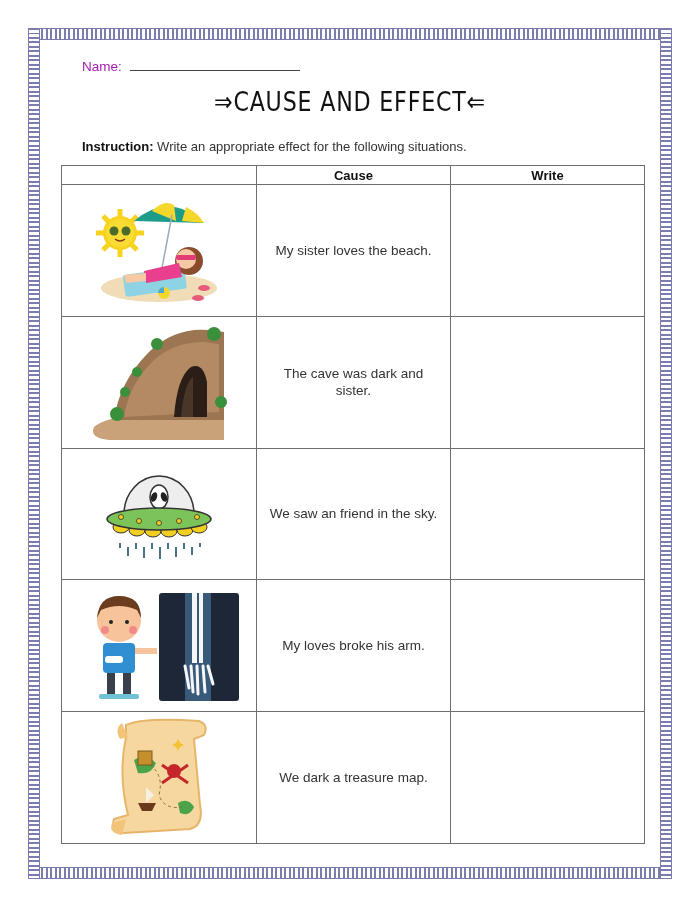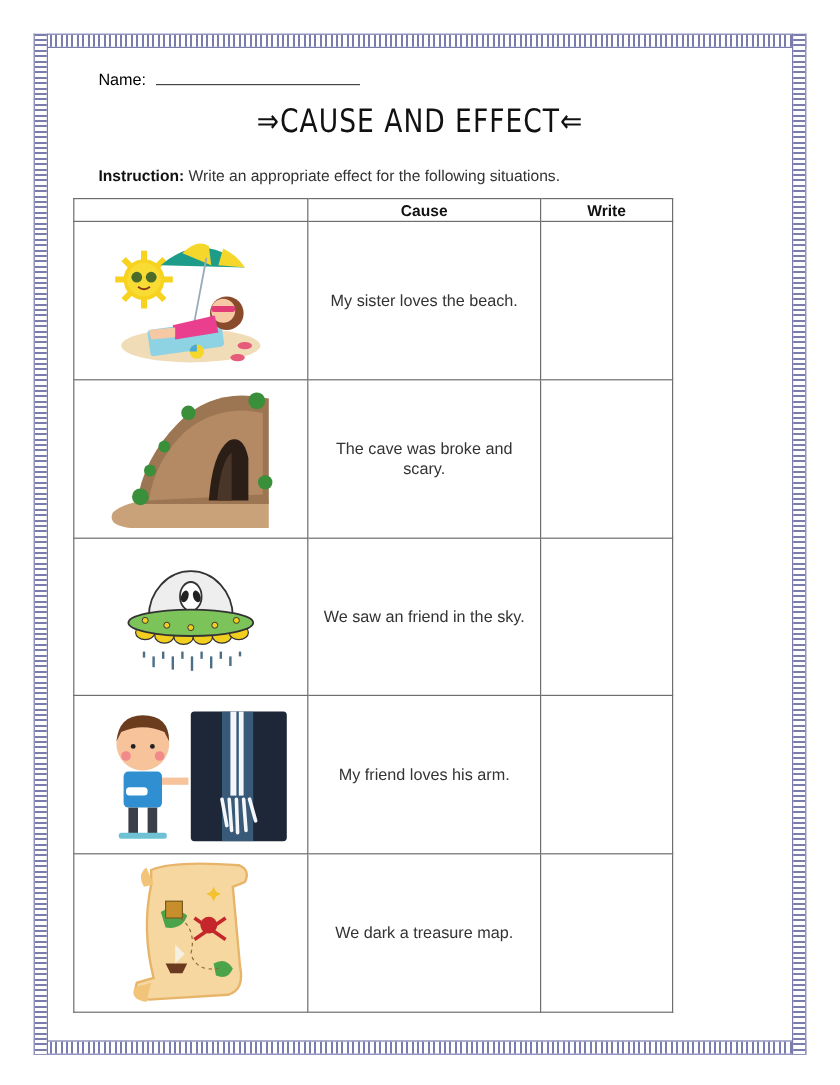--- a/index.html
+++ b/index.html
@@ -22,33 +22,33 @@
     .border-left, .border-right {
       top: 28px; height: 851px; width: 12px;
       background-image:
         repeating-linear-gradient(180deg, #7a7cae 0 1.6px, transparent 1.6px 4.5px, #7a7cae 4.5px 6.1px, transparent 6.1px 9px);
       border-left: 1.6px solid #7a7cae; border-right: 1.6px solid #7a7cae;
       box-sizing: border-box;
     }
     .border-left { left: 28px; }
     .border-right { left: 660px; }
 
-    .name-row { position: absolute; left: 82px; top: 58px; font-size: 13.5px; color: #000000; }
+    .name-row { position: absolute; left: 82px; top: 58px; font-size: 13.5px; color: #a21caf; }
     .name-line { display: inline-block; width: 170px; border-bottom: 1px solid #444; margin-left: 4px; height: 12px; vertical-align: baseline; }
 
     .title {
       position: absolute; left: 0; width: 700px; top: 86px; text-align: center;
       font-family: "DejaVu Sans", sans-serif; font-size: 27px; letter-spacing: 1px;
       font-weight: normal; color: #111; transform: scaleX(0.82); transform-origin: center;
     }
     .instruction { position: absolute; left: 82px; top: 139px; font-size: 13px; color: #333; }
     .instruction b { color: #111; }
 
     table.grid {
-      position: absolute; left: 61px; top: 165px; width: 500px; height: 679px;
+      position: absolute; left: 61px; top: 165px; width: 584px; height: 679px;
       border-collapse: collapse; table-layout: fixed;
     }
     table.grid th, table.grid td { border: 1.3px solid #6e6e6e; padding: 0; }
     table.grid th { height: 18px; font-size: 13px; font-weight: bold; color: #111; text-align: center; }
     table.grid td { height: 130px; text-align: center; vertical-align: middle; font-size: 13.5px; color: #333; }
     .col-img { width: 195px; }
     .col-cause { width: 194px; }
     .cause-text { display: inline-block; max-width: 170px; line-height: 1.3; }
     .illus { display: block; margin: 0 auto; }
   </style>
@@ -136,21 +136,21 @@
           <g fill="#3a8f3a">
             <circle cx="28" cy="92" r="7"></circle>
               <circle cx="36" cy="70" r="5"></circle>
               <circle cx="48" cy="50" r="5"></circle>
             <circle cx="68" cy="22" r="6"></circle>
               <circle cx="125" cy="12" r="7"></circle>
               <circle cx="132" cy="80" r="6"></circle>
           </g>
         </svg>
       </td>
-      <td><span class="cause-text">The cave was broke and scary.</span></td>
+      <td><span class="cause-text">The cave was dark and sister.</span></td>
       <td></td>
     </tr>
 
     <tr>
       <td>
         <svg class="illus" width="120" height="110" viewBox="0 0 120 110">
           <path d="M25 55 A35 38 0 0 1 95 55 Z" fill="#eeeeee" stroke="#333" stroke-width="1.5"></path>
           <ellipse cx="60" cy="38" rx="9" ry="12" fill="#ffffff" stroke="#333" stroke-width="1.5"></ellipse>
           <ellipse cx="55" cy="38" rx="3" ry="5" fill="#222" transform="rotate(20 55 38)"></ellipse>
           <ellipse cx="65" cy="38" rx="3" ry="5" fill="#222" transform="rotate(-20 65 38)"></ellipse>
@@ -209,21 +209,21 @@
           </g>
           <g>
             <rect x="82" y="5" width="80" height="108" rx="3" fill="#1e2737"></rect>
             <rect x="108" y="5" width="26" height="108" fill="#4a7ca3" opacity="0.6"></rect>
             <rect x="115" y="5" width="5" height="70" fill="#f4f6fa"></rect>
             <rect x="122" y="5" width="4" height="70" fill="#f4f6fa"></rect>
             <path d="M108 78 L112 100 M114 78 L116 104 M120 78 L121 106 M126 78 L128 104 M131 78 L136 96" stroke="#f4f6fa" stroke-width="3" stroke-linecap="round"></path>
           </g>
         </svg>
       </td>
-      <td><span class="cause-text">My friend loves his arm.</span></td>
+      <td><span class="cause-text">My loves broke his arm.</span></td>
       <td></td>
     </tr>
 
     <tr>
       <td>
         <svg class="illus" width="110" height="125" viewBox="0 0 110 125">
           <path d="M22 10 Q40 2 95 6 Q105 10 100 20 L90 24 L96 90 Q100 110 86 114 L20 118 Q6 116 10 104 L24 100 Q14 60 22 22 Z" fill="#f6d7a0" stroke="#e7b56a" stroke-width="2"></path>
           <path d="M18 8 Q10 14 16 24 L24 22" fill="#f2c47a"></path>
           <path d="M8 108 Q4 118 18 120 L22 104" fill="#f2c47a"></path>
           <path d="M30 45 Q40 38 52 48 Q48 60 34 58 Z" fill="#4ba34a"></path>

